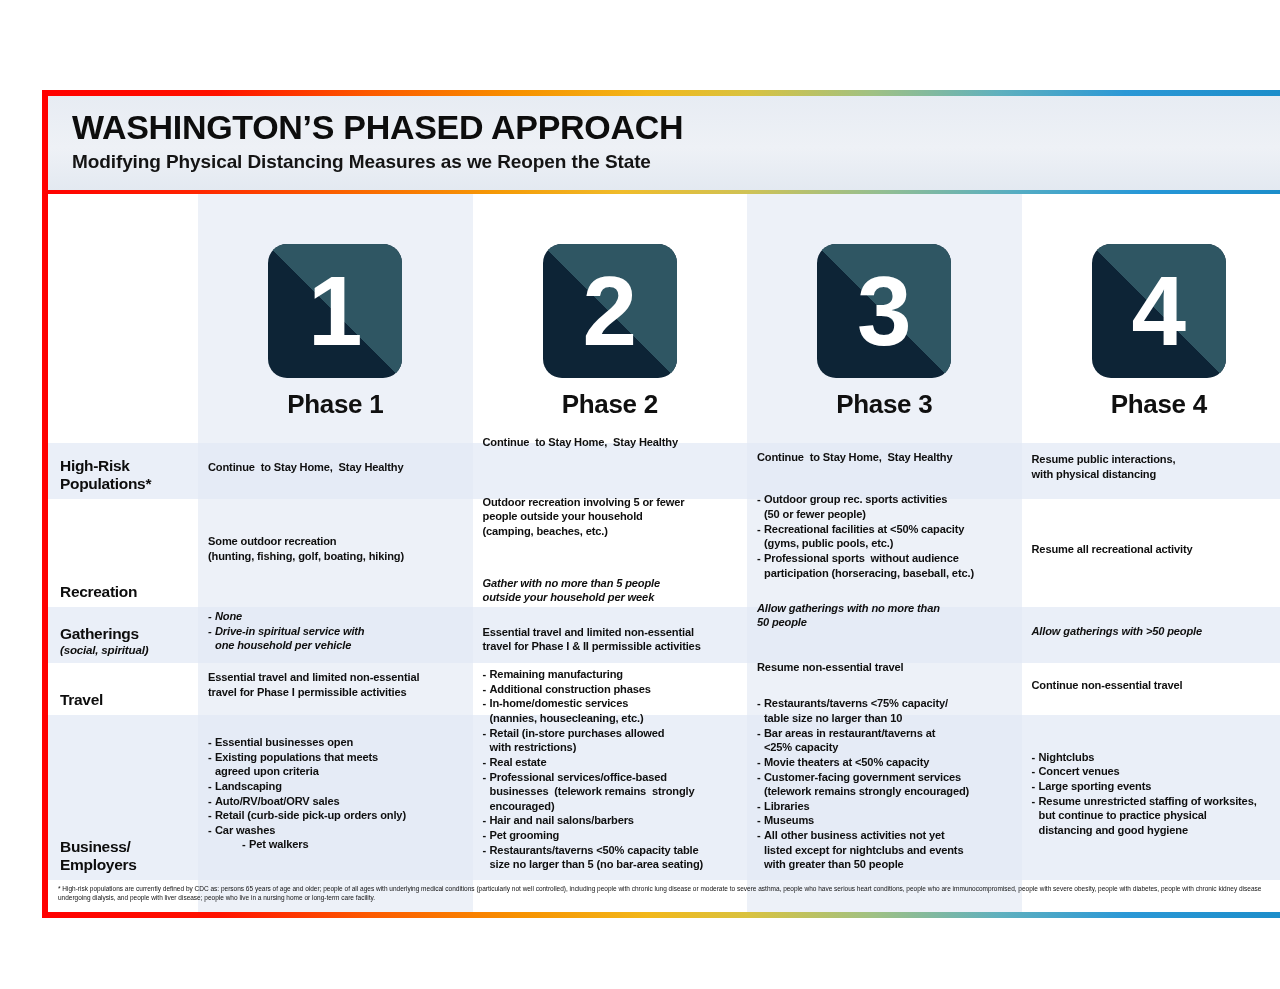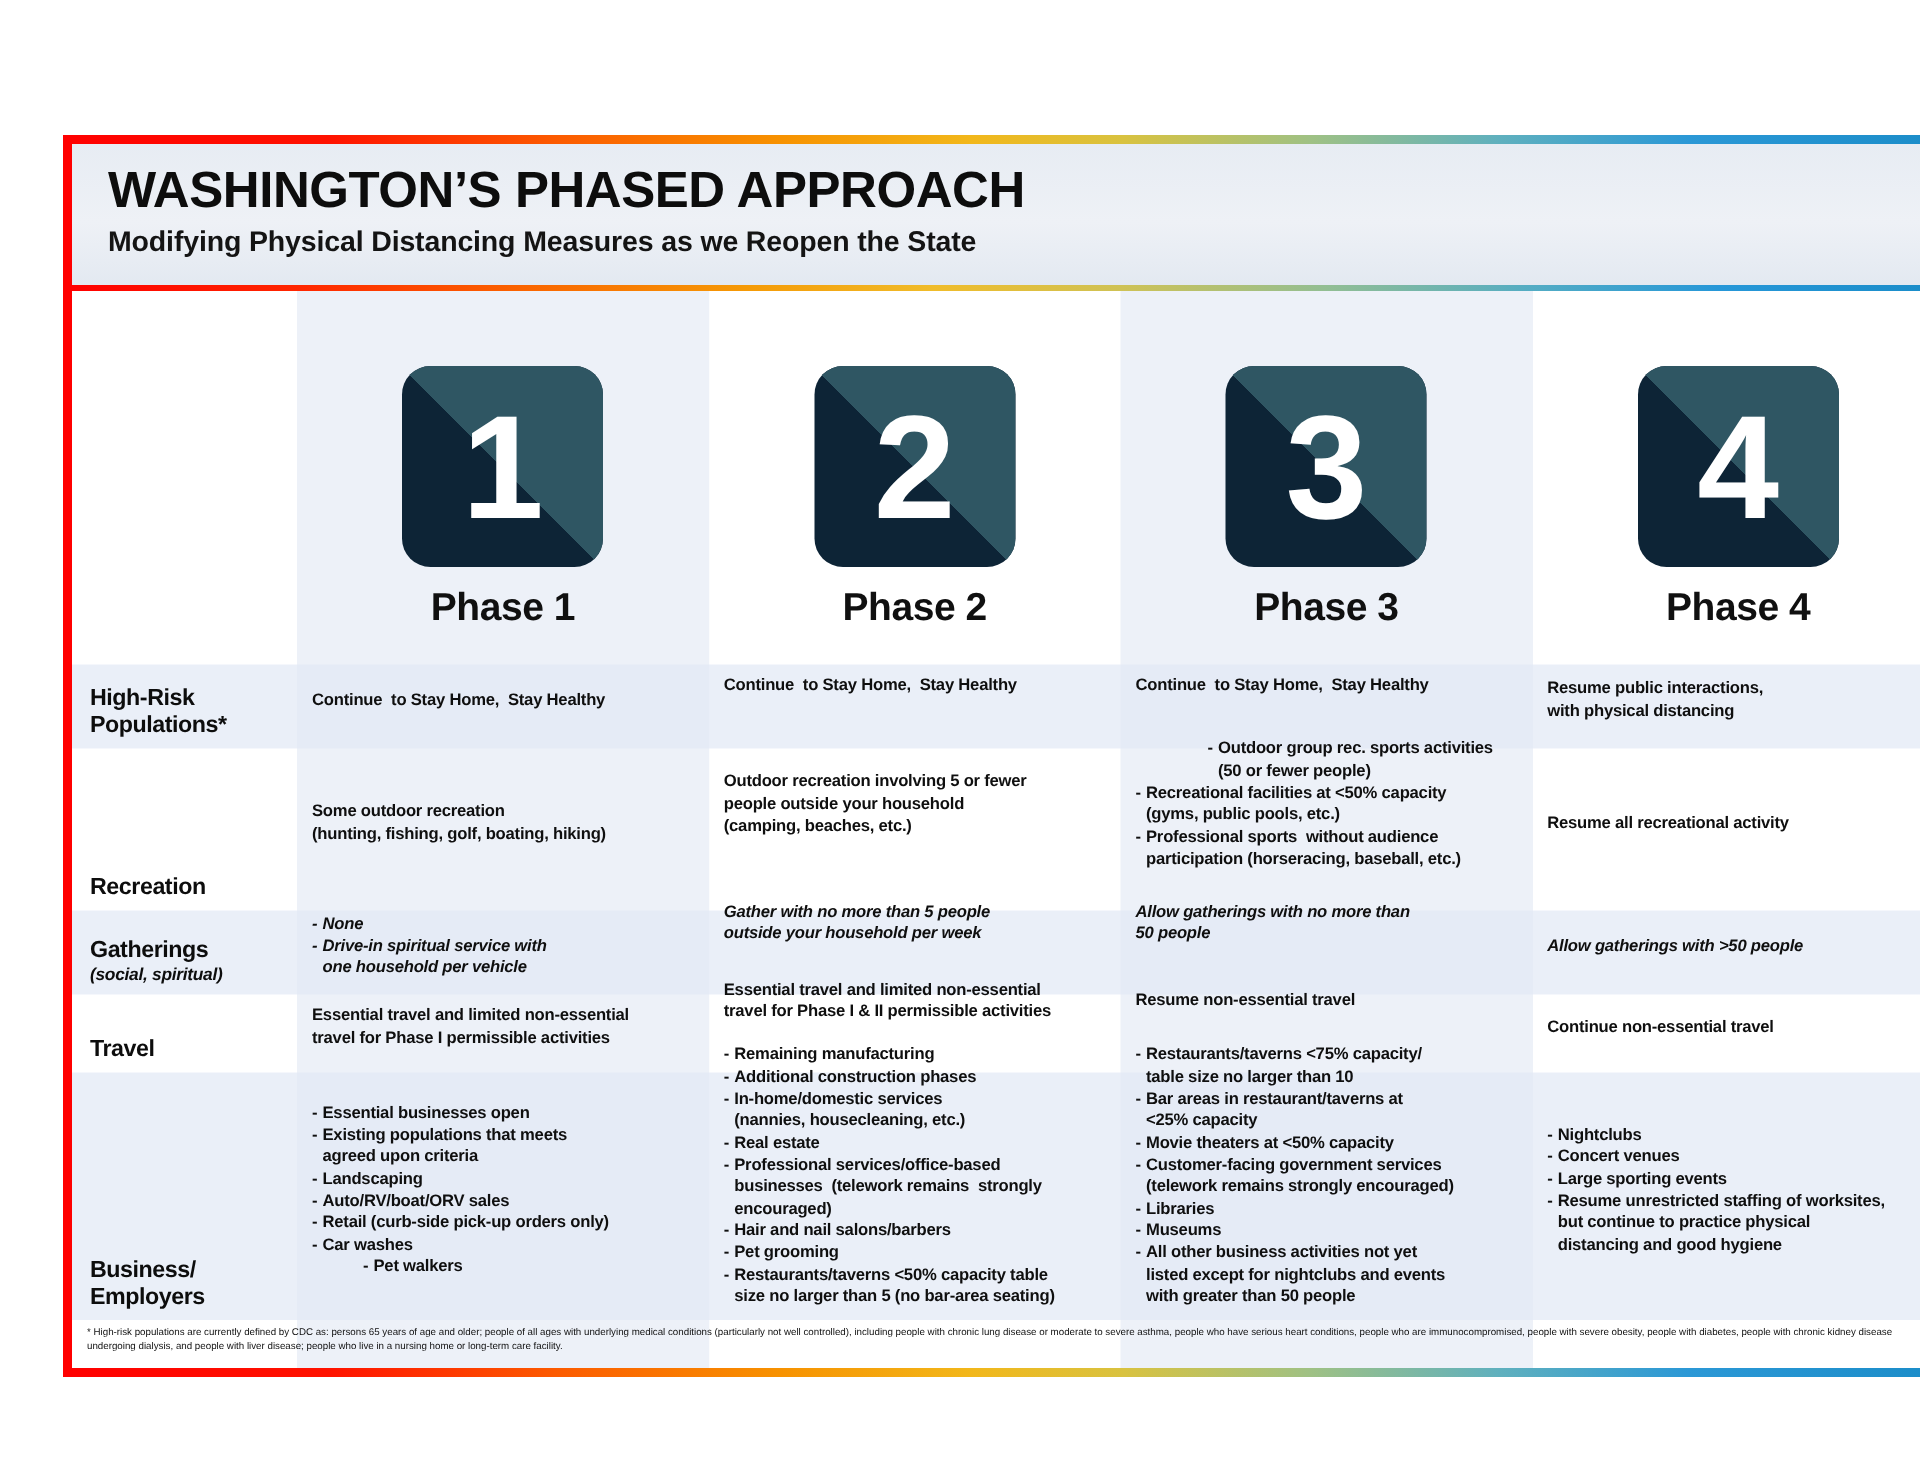--- a/index.html
+++ b/index.html
@@ -390,20 +390,22 @@
               <div>Essential travel and limited non-essential</div>
               <div>travel for Phase I &amp; II permissible activities</div>
             </div>
           </div>
         <div class="cell r-business">
             <ul class="bullets">
               <li style="white-space: pre-wrap;">Remaining manufacturing</li>
               <li style="white-space: pre-wrap;">Additional construction phases</li>
               <li style="white-space: pre-wrap;">In-home/domestic services
 (nannies, housecleaning, etc.)</li>
+              <li style="white-space: pre-wrap;">Retail (in-store purchases allowed
+with restrictions)</li>
               <li style="white-space: pre-wrap;">Real estate</li>
               <li style="white-space: pre-wrap;">Professional services/office-based
 businesses  (telework remains  strongly
 encouraged)</li>
               <li style="white-space: pre-wrap;">Hair and nail salons/barbers</li>
               <li style="white-space: pre-wrap;">Pet grooming</li>
               <li style="white-space: pre-wrap;">Restaurants/taverns &lt;50% capacity table
 size no larger than 5 (no bar-area seating)</li>
             </ul>
           </div>
@@ -416,21 +418,21 @@
           </div>
           <div class="badge-label">Phase 3</div>
         </div>
         <div class="cell r-highrisk">
             <div class="plainlines">
               <div>Continue  to Stay Home,  Stay Healthy</div>
             </div>
           </div>
         <div class="cell r-recreation">
             <ul class="bullets">
-              <li style="white-space: pre-wrap; margin-left: 48px;">Outdoor group rec. sports activities
+              <li style="white-space: pre-wrap;">Outdoor group rec. sports activities
 (50 or fewer people)</li>
               <li style="white-space: pre-wrap;">Recreational facilities at &lt;50% capacity
 (gyms, public pools, etc.)</li>
               <li style="white-space: pre-wrap;">Professional sports  without audience
 participation (horseracing, baseball, etc.)</li>
             </ul>
           </div>
         <div class="cell r-gatherings">
             <div class="plainlines">
               <div>Allow gatherings with no more than</div>

